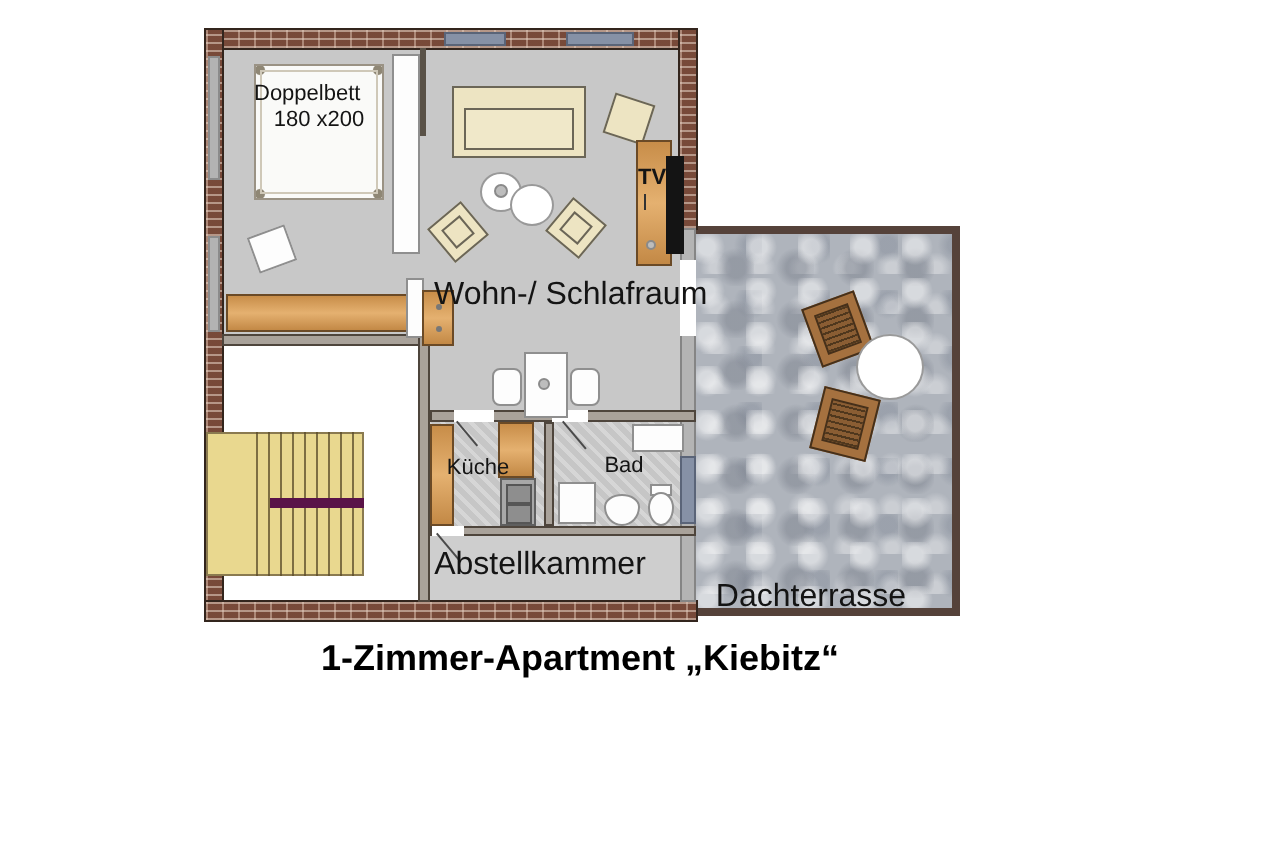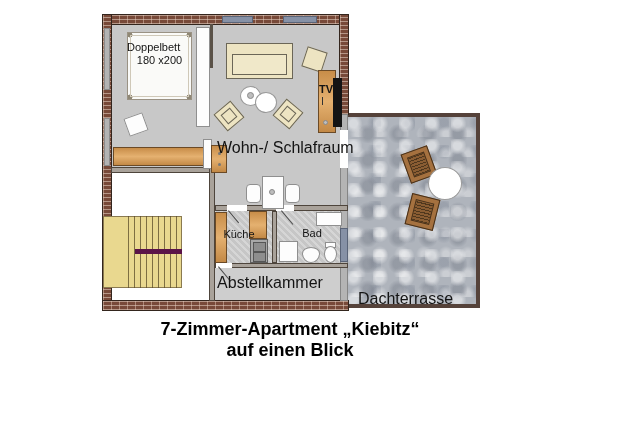--- a/index.html
+++ b/index.html
@@ -153,17 +153,16 @@
 
   <div class="lbl lbl-s" style="left:127px;top:41px;width:43px;">Doppelbett</div>
   <div class="lbl lbl-s" style="left:127px;top:54px;width:65px;text-align:center;">180 x200</div>
   <div class="lbl" style="left:217px;top:139px;width:120px;">Wohn-/ Schlafraum</div>
   <div class="lbl lbl-s" style="left:217px;top:228px;width:44px;">Küche</div>
   <div class="lbl lbl-s" style="left:299px;top:227px;width:26px;">Bad</div>
   <div class="lbl" style="left:210px;top:274px;width:120px;">Abstellkammer</div>
   <div class="lbl" style="left:339px;top:251px;width:133px;margin-top:39px;">Dachterrasse</div>
 
   <div class="caption">
-    <div>7-Zimmer-Apartment „Kiebitz“</div>
-    <div>auf einen Blick</div>
+    <div>1-Zimmer-Apartment „Kiebitz“</div>
   </div>
 
 </div>
 
 </body></html>

